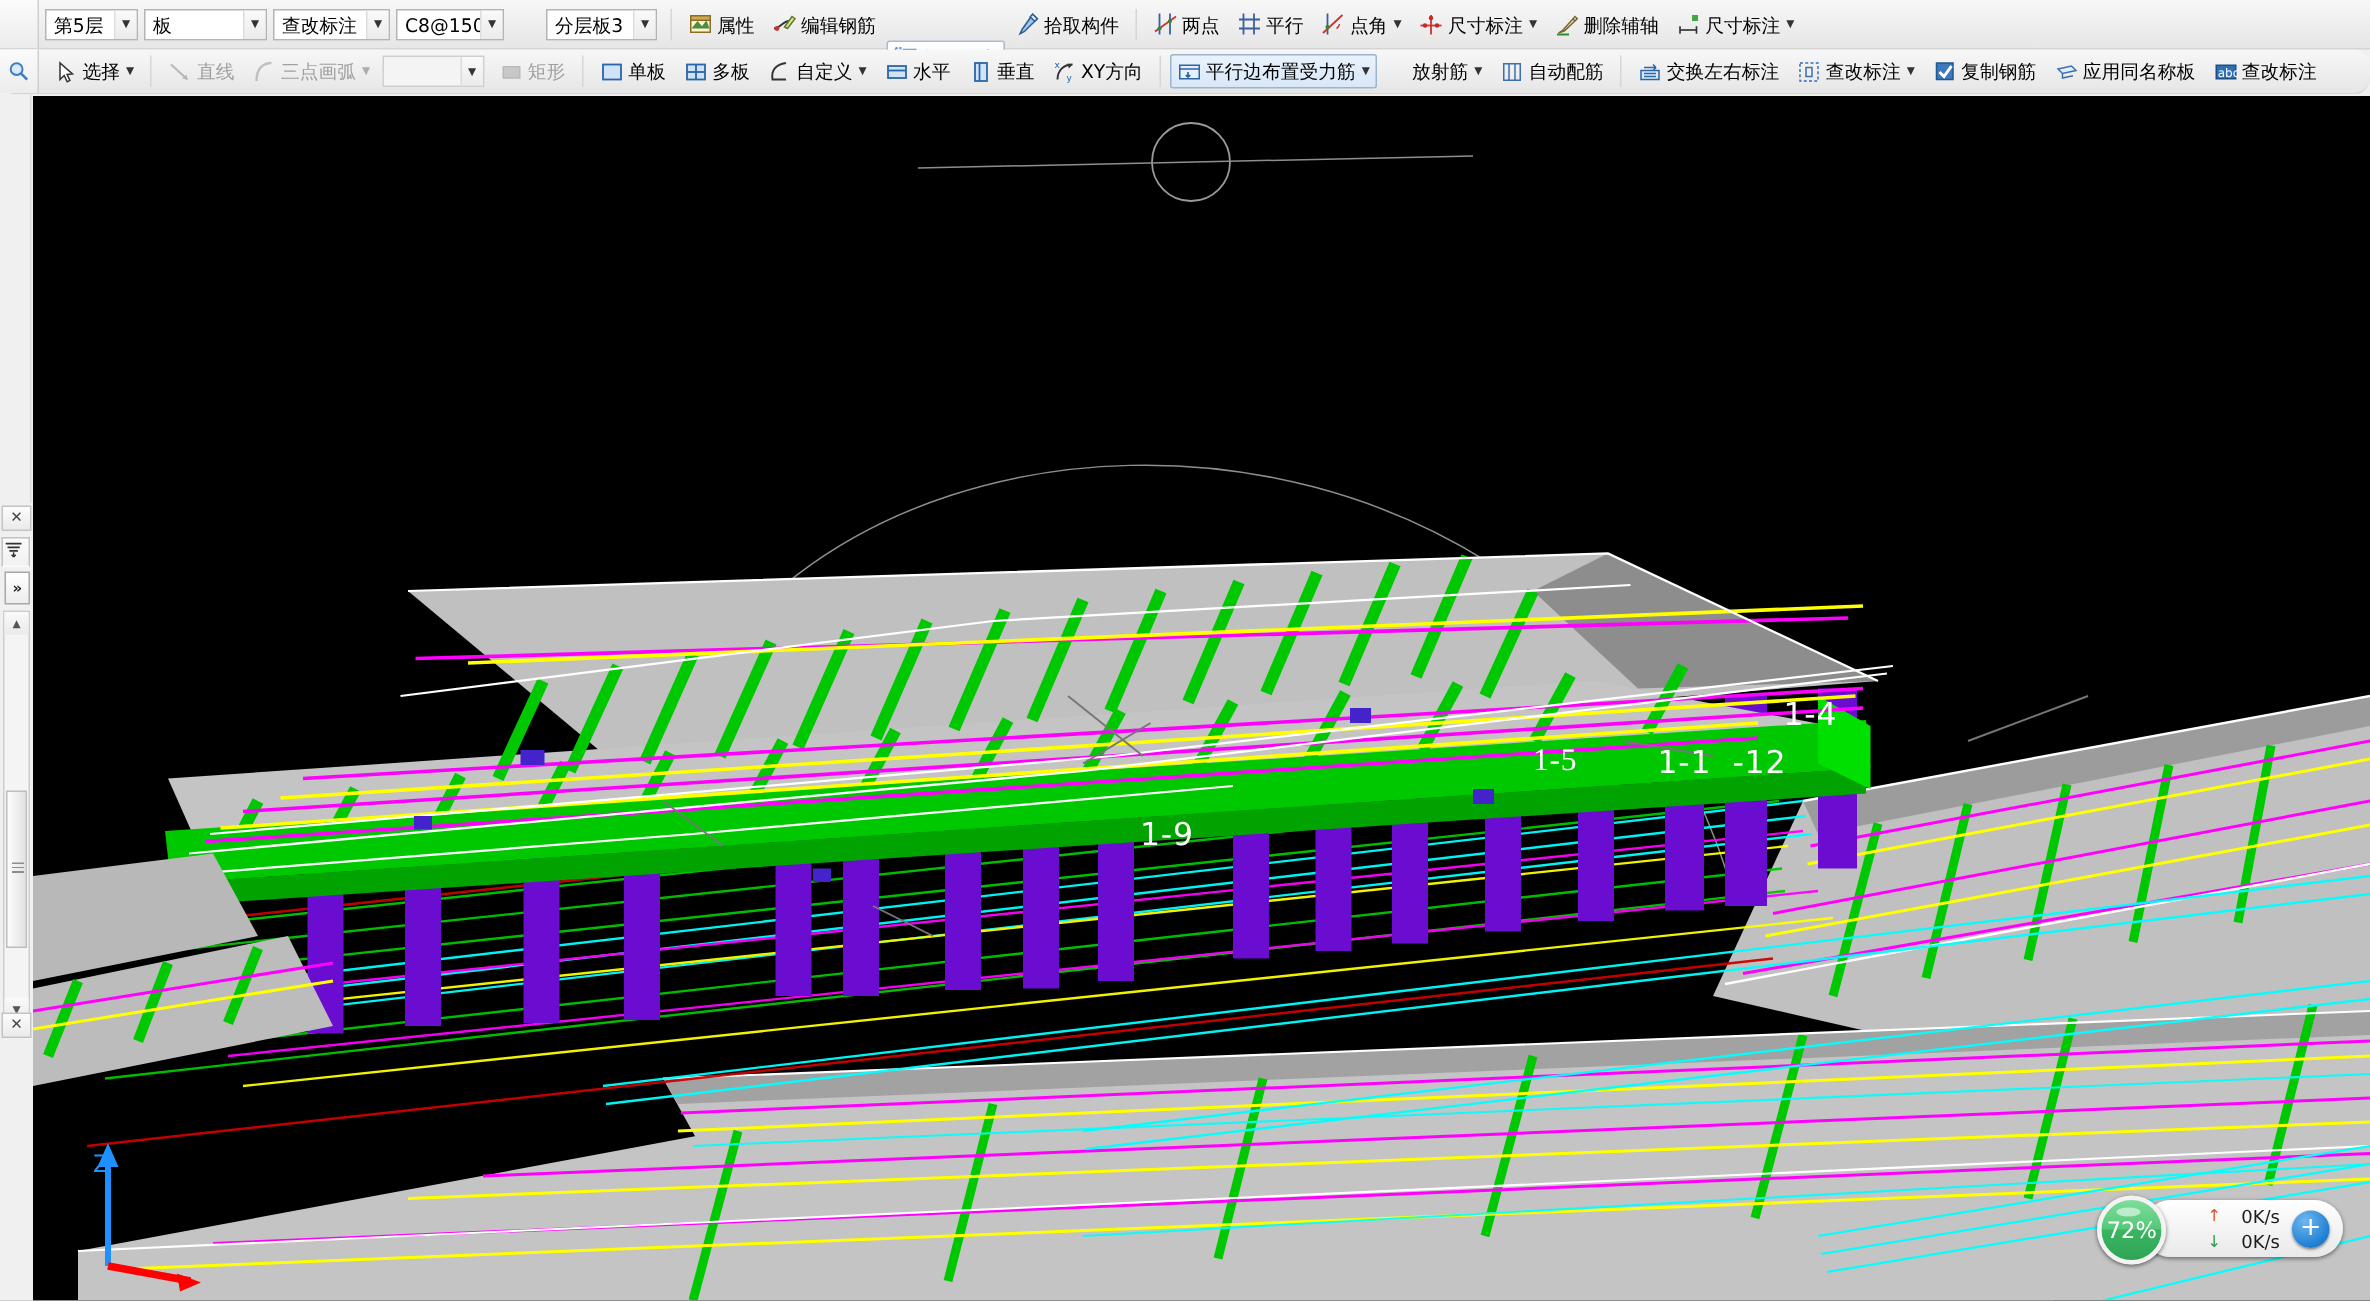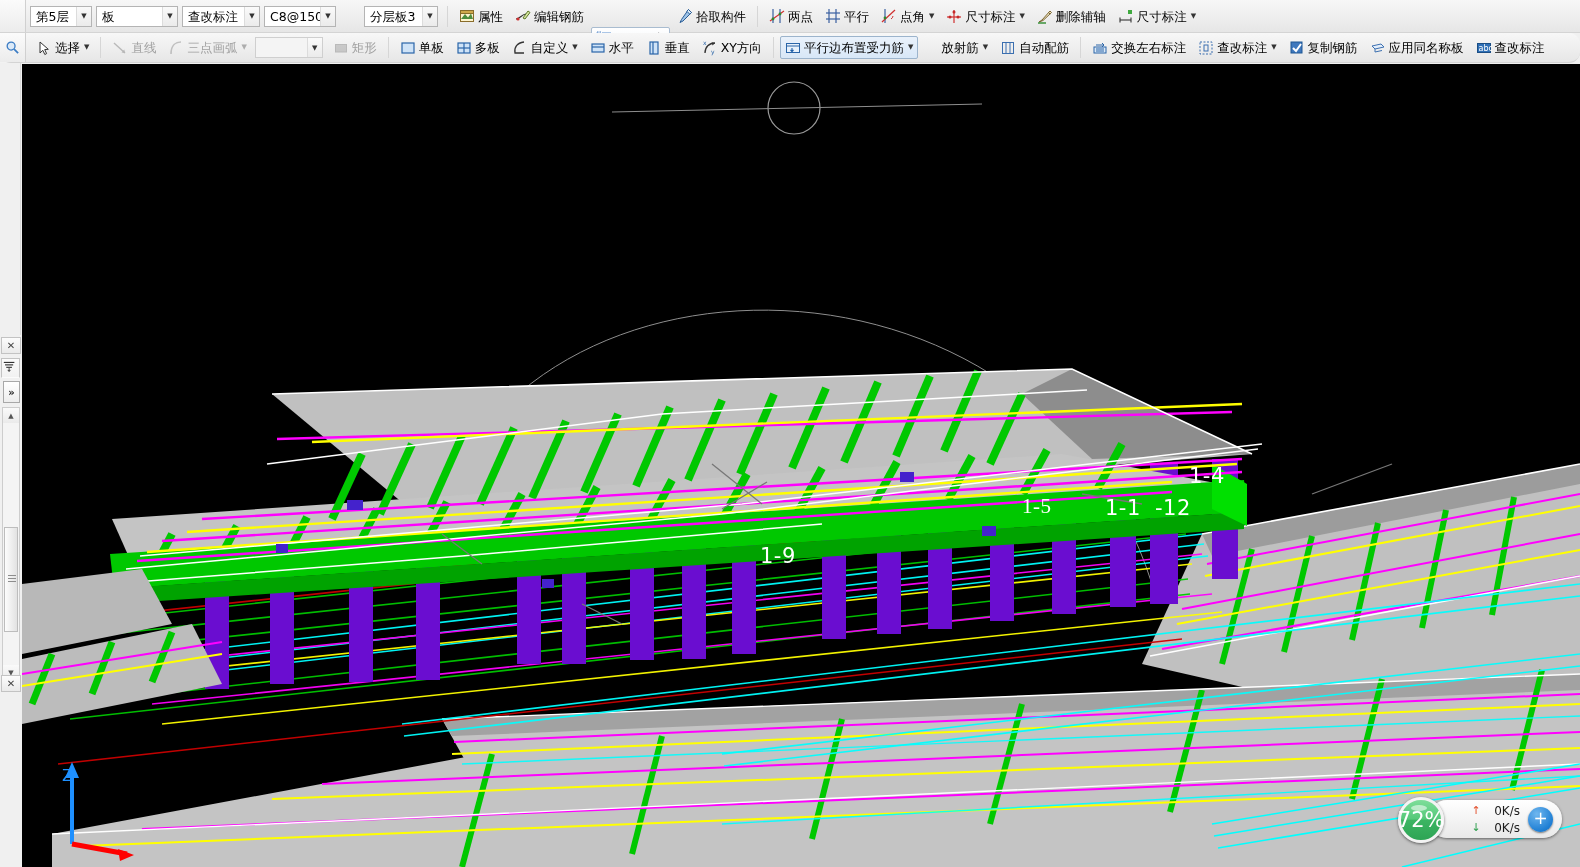--- a/index.html
+++ b/index.html
@@ -170,21 +170,21 @@
     box-shadow: 0 1px 3px rgba(0,0,0,.5);
     display: flex; align-items: center;
   }
   #net-gauge {
     position: absolute; left: -30px; top: -3px;
     width: 46px; height: 46px; border-radius: 50%;
     background: linear-gradient(to bottom,#7ede9a 0%, #55c878 48%, #3cb563 50%, #2da454 100%);
     border: 3px solid #f3f3f3;
     box-shadow: 0 1px 3px rgba(0,0,0,.55);
     display: flex; align-items: center; justify-content: center;
-    color: #fff; font-size: 21px;
+    color: #fff; font-size: 15px;
   }
   #net-gauge::after {
     content: ""; position: absolute; left: 10px; top: 5px;
     width: 16px; height: 6px; border-radius: 50%;
     background: rgba(255,255,255,.55);
   }
   .net-rows { display: flex; flex-direction: column; margin-right: 8px; }
   .net-row { display: flex; align-items: center; height: 17px; }
   .net-arrow { width: 12px; text-align: center; font-size: 11px; }
   .net-arrow.up { color: #e2502c; }

